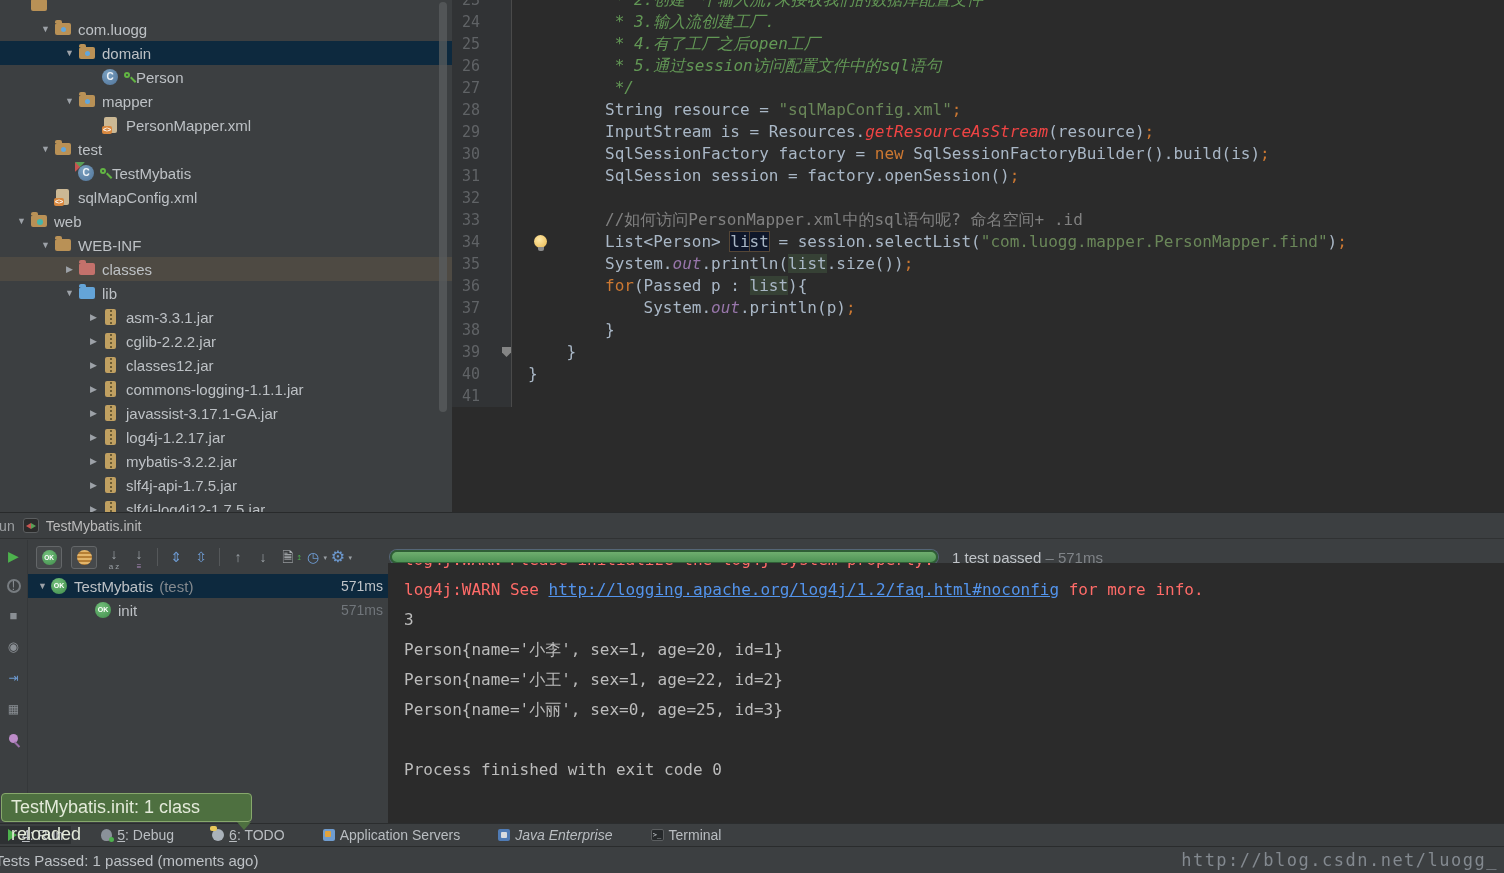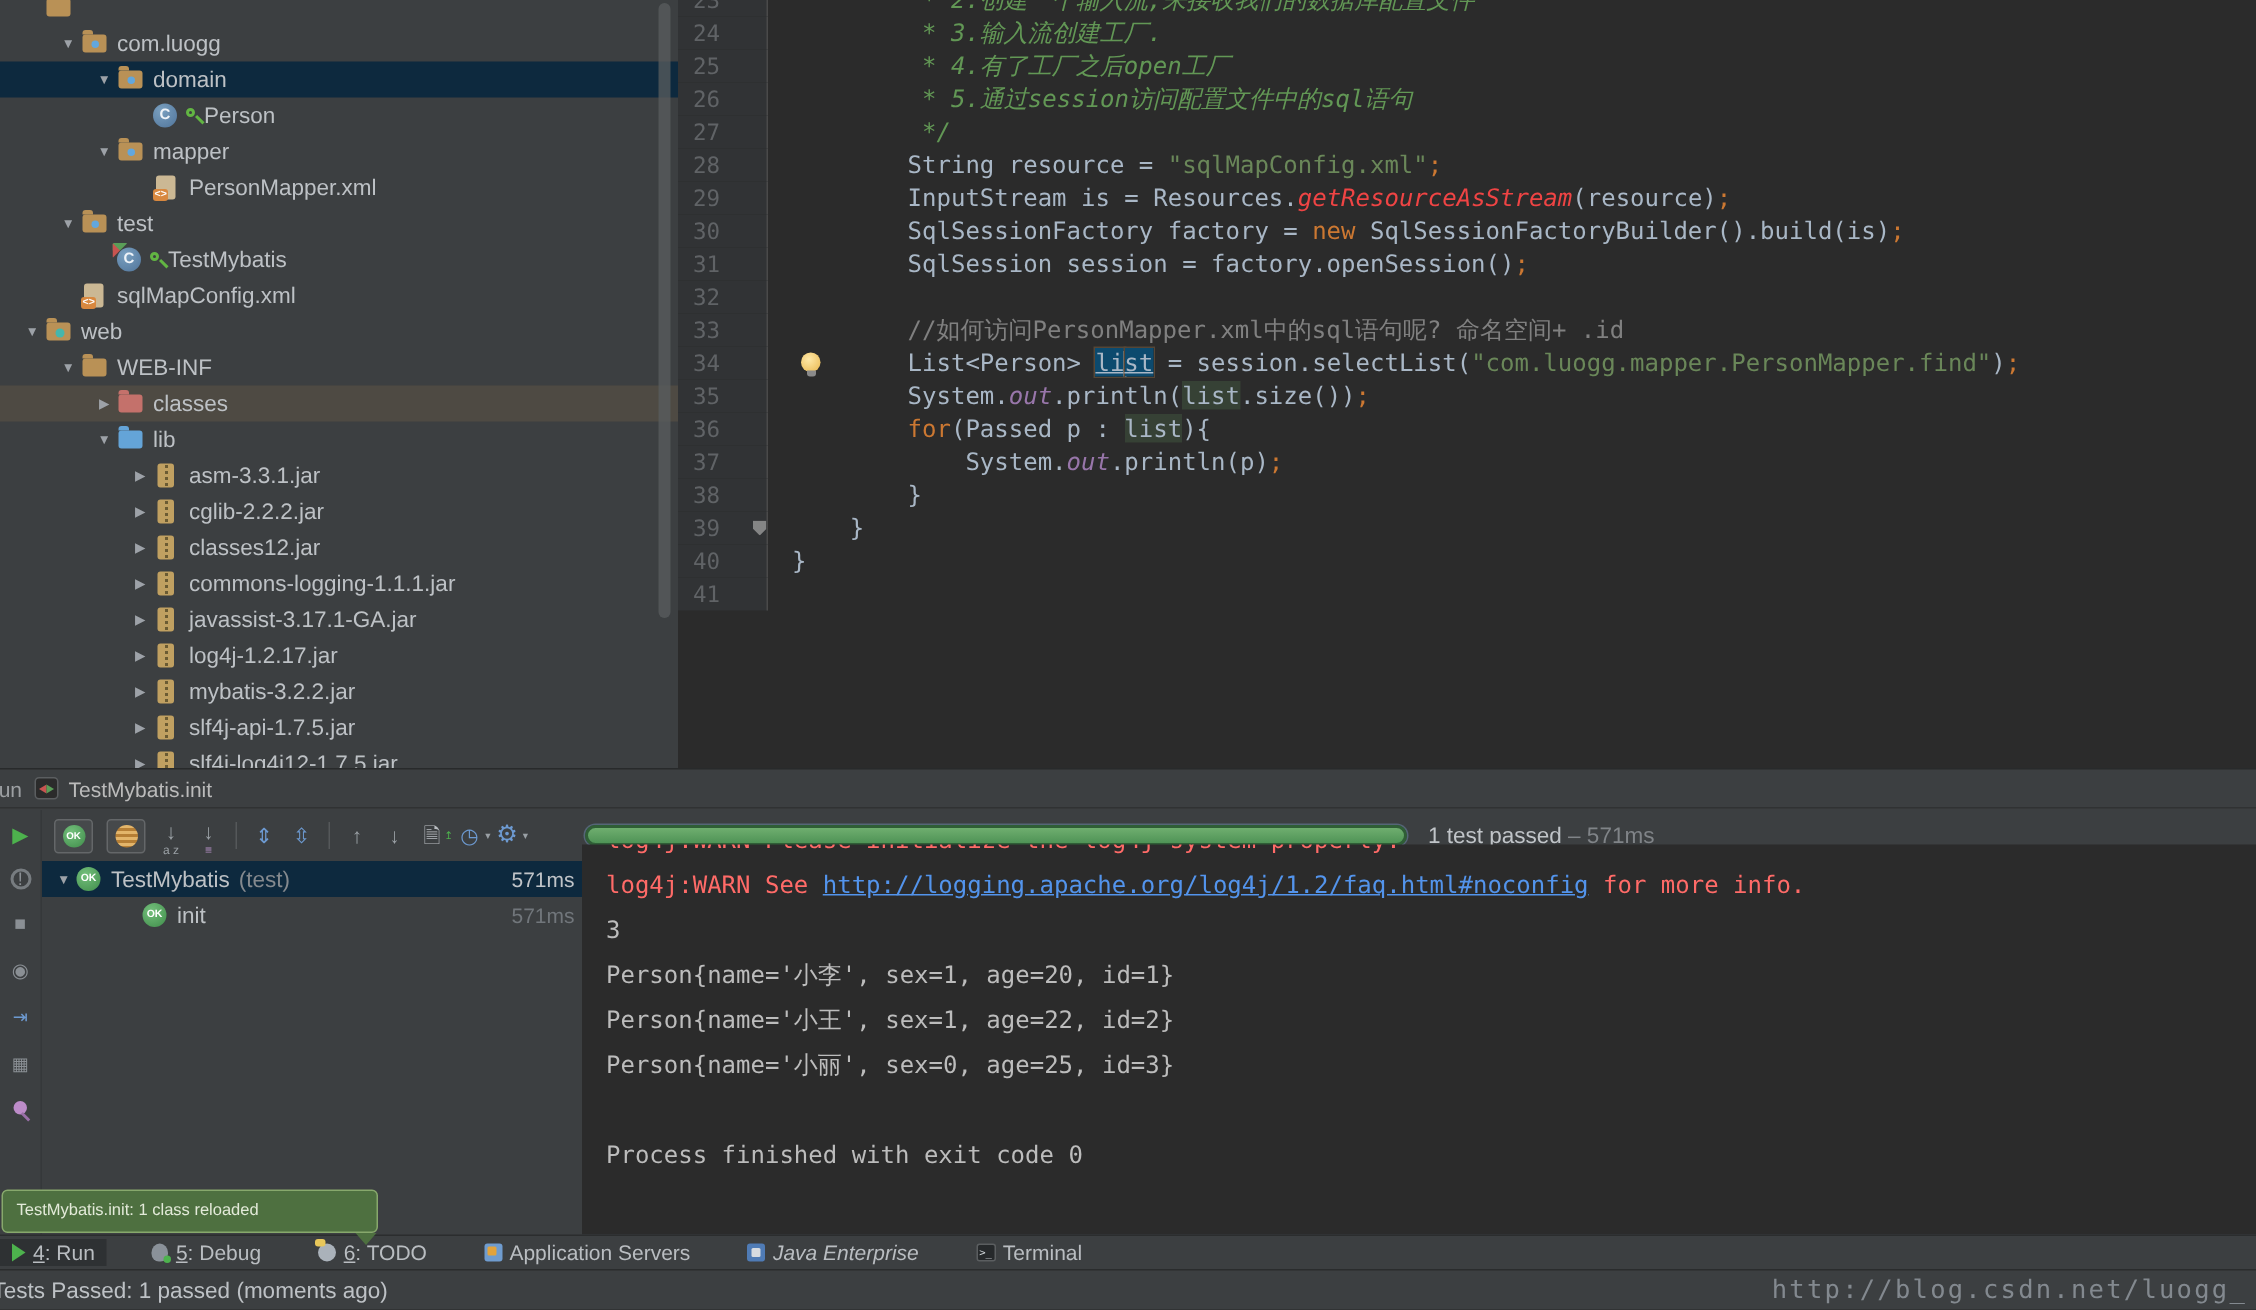--- a/index.html
+++ b/index.html
@@ -48,21 +48,21 @@
   .lnum{ width:60px; flex:0 0 60px; background:#313335; color:#606366; text-align:right; padding-right:31px; font-size:15px; border-right:1px solid #4a4a4a; }
   .ecode{ white-space:pre; padding-left:16px; }
   .seg-c{ color:#629755; font-style:italic; }
   .seg-lc{ color:#808080; }
   .seg-d{ color:#a9b7c6; }
   .seg-k{ color:#cc7832; }
   .seg-s{ color:#6a8759; }
   .seg-sc{ color:#cc7832; }
   .seg-f{ color:#9876aa; font-style:italic; }
   .seg-m{ color:#ef4444; font-style:italic; }
-  .seg-wl{ color:#a9b7c6; background:#0c4a6e; box-shadow:0 0 0 1px #554636;text-decoration:underline; }
+  .seg-wl{ color:#a9b7c6; background:#0f172a; box-shadow:0 0 0 1px #554636; }
   .seg-rl{ color:#a9b7c6; background:#364135; }
   .caret{ display:inline-block; width:2px; height:17px; background:#d8d8d8; vertical-align:text-bottom; margin:0 -1px; }
   #bulb{ position:absolute; left:82px; width:13px; height:13px; border-radius:50%;
          background:radial-gradient(circle at 40% 35%, #ffe9a8, #e8b64c); }
   #bulb::after{ content:""; position:absolute; left:3.5px; top:12px; width:6px; height:4px; background:#8a8a8a; border-radius:0 0 2px 2px; }
   #gutter-marker{ position:absolute; left:50px; width:9px; height:10px; background:#9a9a9a;
          clip-path:polygon(0 0,100% 0,100% 55%,50% 100%,0 55%); opacity:.8; }
   
   #run-panel{ position:absolute; left:0; top:512px; width:1504px; height:311px; background:#3c3f41; border-top:1px solid #282a2b; }
   #run-header{ height:26px; display:flex; align-items:center; font-size:14px; color:#bbbbbb; overflow:hidden; border-bottom:1px solid #303233; }
@@ -95,21 +95,21 @@
   .okmini{ width:16px; height:16px; border-radius:50%; background:radial-gradient(circle at 38% 32%, #74c07c, #3f8c4a); color:#fff; font-size:7px; font-weight:bold; text-align:center; line-height:16px; flex:0 0 16px; margin-right:7px; }
   .rsuffix{ color:#84898e; margin-left:6px; }
   
   #console{ position:absolute; left:388px; top:50px; right:0; bottom:0; background:#2b2b2b; overflow:hidden; }
   #console-inner{ position:absolute; left:16px; top:0; right:0; }
   .cline{ height:30px; line-height:30px; font-family:"DejaVu Sans Mono", monospace; font-size:16px; white-space:pre; }
   .cl-red{ color:#ff6b68; }
   .cl-gray{ color:#bcbcbc; }
   .cl-link{ color:#5394ec; text-decoration:underline; }
   
-  #notification{ position:absolute; left:1px; top:793px; width:251px; height:29px; background:#4e7040; border:1px solid #87a86c; border-radius:4px; color:#e3ead9; font-size:11px; line-height:27px; padding-left:9px; z-index:5; }
+  #notification{ position:absolute; left:1px; top:793px; width:251px; height:29px; background:#4e7040; border:1px solid #87a86c; border-radius:4px; color:#e3ead9; font-size:18px; line-height:27px; padding-left:9px; z-index:5; }
   #notif-arrow{ position:absolute; left:237px; top:822px; border-left:7px solid transparent; border-right:7px solid transparent; border-top:8px solid #4e7040; z-index:6; }
   
   #toolwindow-bar{ position:absolute; left:0; top:823px; width:1504px; height:23px; background:#3c3f41; border-top:1px solid #2b2d2e; display:flex; align-items:center; font-size:14px; color:#b9bdc1; }
   .twitem{ display:flex; align-items:center; gap:5px; padding:1px 8px; white-space:nowrap; }
   .twitem.active{ background:#2e3133; }
   .twitem u{ text-decoration:underline; }
   .bicon{ display:inline-block; position:relative; }
   .ic-run{ width:0; height:0; border-left:9px solid #4db24d; border-top:6px solid transparent; border-bottom:6px solid transparent; }
   .ic-debug{ width:11px; height:12px; background:#8a9199; border-radius:50% 50% 45% 45%; position:relative; }
   .ic-debug::after{ content:""; position:absolute; right:-2px; bottom:-1px; width:5px; height:5px; border-radius:50%; background:#4db24d; }

